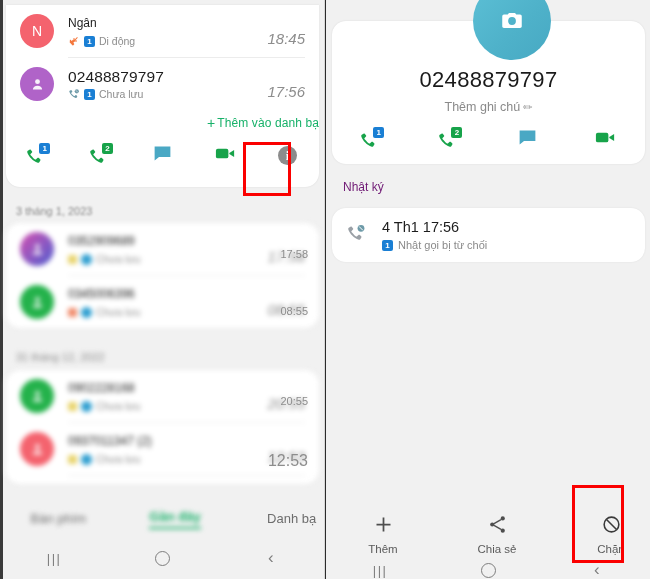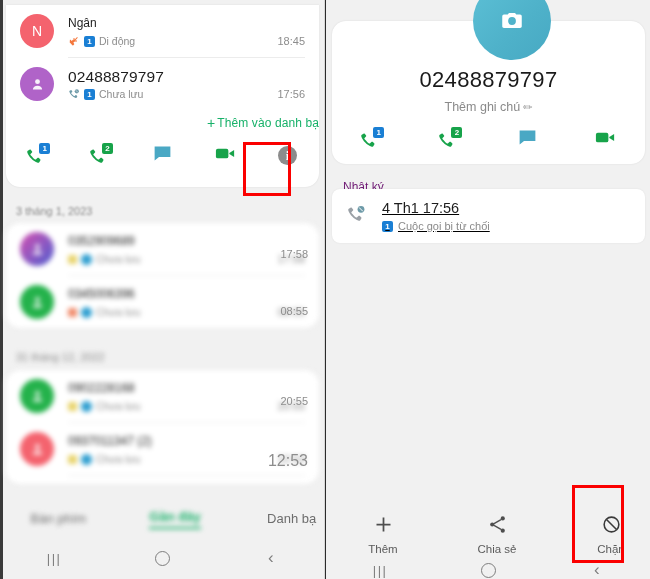--- a/index.html
+++ b/index.html
@@ -96,25 +96,26 @@
   .row-sub {
     display: flex;
     align-items: center;
     gap: 4px;
     margin-top: 3px;
     font-size: 10.5px;
     color: #8d8d8d;
     line-height: 12px;
   }
   .row-time {
-    font-size: 11px;
+    font-size: 15px;
     color: #8d8d8d;
     align-self: flex-end;
     padding-bottom: 1px;
     white-space: nowrap;
+    font-style: italic;
   }
   .sim-badge {
     display: inline-flex;
     align-items: center;
     justify-content: center;
     width: 11px; height: 11px;
     border-radius: 2px;
     color: #fff;
     font-size: 8px;
     font-weight: bold;
@@ -279,30 +280,29 @@
     margin-top: 9px;
   }
   .r-section-title {
     position: absolute;
     left: 17px; top: 180px;
     font-size: 12px;
     color: #701a75;
   }
   .r-log-card {
     position: absolute;
-    left: 6px; top: 189px;
+    left: 6px; top: 208px;
     width: 313px;
     background: #ffffff;
-    border-radius: 8px;
+    border-radius: 14px;
     box-shadow: 0 0 2px rgba(0,0,0,0.08);
     display: flex;
     align-items: center;
     padding: 11px 14px;
     box-sizing: border-box;
-    text-decoration: underline;
   }
   .r-log-ico { width: 26px; flex: 0 0 auto; }
   .r-log-ico svg { width: 20px; height: 20px; fill: #9aa0a6; }
   .r-log-body { padding-left: 10px; }
   .r-log-title { font-size: 14.5px; color: #1d1d1d; }
   .r-log-sub {
     display: flex; align-items: center; gap: 5px;
     margin-top: 4px;
     font-size: 11px; color: #8a8a8a;
   }
@@ -601,21 +601,21 @@
         <svg viewBox="0 0 24 24">
           <path d="M6.6 10.8c-.3-.4-.3-1 .1-1.3l1.7-1.6c.4-.4.4-1 .1-1.4L6.9 4.6c-.4-.4-1-.5-1.5-.2L3.3 5.7c-.6.4-.8 1.1-.6 1.8C4.4 13 9.6 18.1 15.3 20c.7.2 1.4 0 1.8-.6l1.3-2.1c.3-.5.2-1.1-.2-1.5l-1.9-1.6c-.4-.3-1-.3-1.4.1l-1.6 1.7c-.3.4-.9.4-1.3.1-1.4-1-2.6-2.2-3.4-3.3z"></path>
           <circle cx="18" cy="6.4" r="4.1" fill="#6d9aa8"></circle>
           <path d="M15.6 4.1l4.7 4.7" stroke="#ffffff" stroke-width="1.2" fill="none"></path>
         </svg>
       </div>
       <div class="r-log-body">
         <div class="r-log-title">4 Th1 17:56</div>
         <div class="r-log-sub">
           <span class="sim-badge sim1">1</span>
-          <span>Cuộc gọi bị từ chối</span>
+          <span>Nhật gọi bị từ chối</span>
         </div>
       </div>
     </div>
 
     <div class="r-bottom">
       <div class="r-bottom-item">
         <span class="r-bottom-ico">
           <svg viewBox="0 0 24 24">
               <path d="M11 4h2v7h7v2h-7v7h-2v-7H4v-2h7z"></path>
             </svg>

